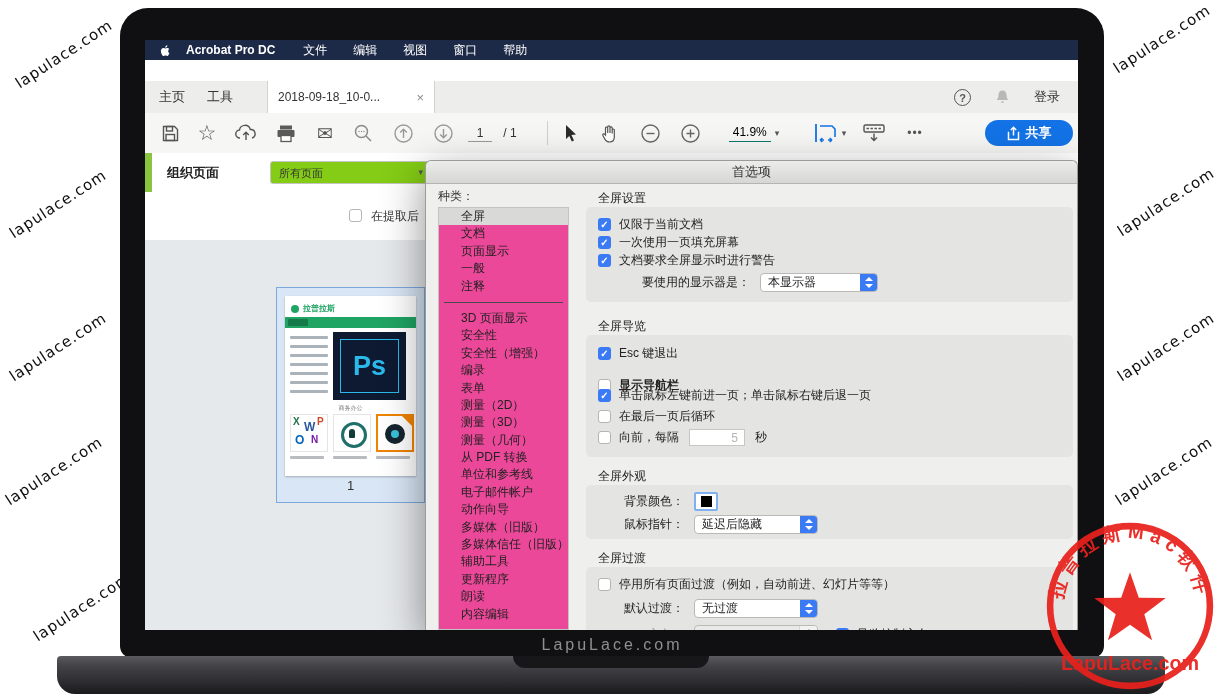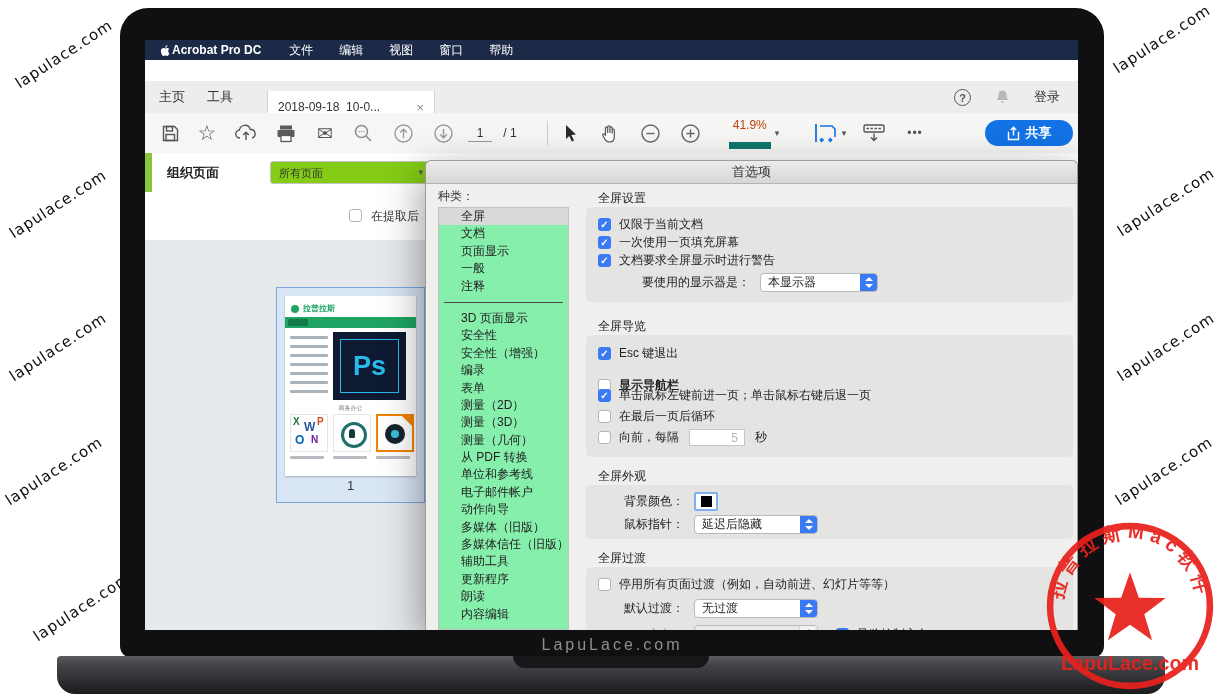--- a/index.html
+++ b/index.html
@@ -17,50 +17,50 @@
         background:linear-gradient(#5c5c60 0%,#434347 26%,#2c2c30 70%,#1a1a1c 100%);
         border-radius:4px 4px 18px 18px;}
   .base .notch{position:absolute;left:456px;top:0;width:196px;height:12px;background:#17171a;
         border-radius:0 0 14px 14px;}
   
   .screen{position:absolute;left:25px;top:32px;width:933px;height:590px;background:#fff;overflow:hidden;}
   
   .menubar{position:absolute;left:0;top:0;width:100%;height:20px;background:#1d2a47;color:#fff;
            font-size:12px;display:flex;align-items:center;}
   .menubar .apple{margin-left:14px;width:13px;height:13px;}
-  .menubar .appname{font-weight:bold;}
+  .menubar .appname{font-weight:bold;margin-left:14px;}
   .menubar .menus{display:flex;margin-left:28px;gap:26px;}
   .menubar .menus span{cursor:default;}
   
   .wtitle{position:absolute;left:0;top:20px;width:100%;height:21px;
           background:linear-gradient(#dad8d8,#c9c7c7);border-bottom:1px solid #a2a0a0;}
   .lights{position:absolute;left:10px;top:5px;display:flex;gap:8px;}
   .lights span{width:11px;height:11px;border-radius:50%;background:#c2c0c0;border:1px solid #a6a4a4;box-sizing:border-box;}
   .wtitle .ttl{display:block;text-align:center;font-size:12px;color:#3d3d3d;line-height:21px;}
   
   .tabbar{position:absolute;left:0;top:41px;width:100%;height:32px;background:#ededeb;border-bottom:1px solid #d8d8d6;}
   .tabbar .navtxt{position:absolute;top:0;font-size:13px;color:#333;line-height:32px;}
   .doctab{position:absolute;left:122px;top:0;width:168px;height:32px;background:#fff;
           border-left:1px solid #d2d2d0;border-right:1px solid #d2d2d0;box-sizing:border-box;
-          font-size:12px;color:#333;display:flex;align-items:center;padding:0 10px;justify-content:space-between;margin-top:10px;}
+          font-size:12px;color:#333;display:flex;align-items:center;padding:0 10px;justify-content:space-between;}
   .doctab .x{color:#8a8a8a;font-size:13px;margin-left:6px;}
   .tab-right{position:absolute;right:18px;top:0;height:32px;display:flex;align-items:center;gap:24px;}
   .helpc{width:17px;height:17px;border:1.4px solid #555;border-radius:50%;color:#555;font-size:11px;
          font-weight:bold;text-align:center;line-height:17px;box-sizing:border-box;}
   .login{font-size:13px;color:#333;}
   
   .toolbar{position:absolute;left:0;top:73px;width:100%;height:40px;background:#f6f6f4;border-bottom:1px solid #cfcfcd;}
   .tb{position:absolute;top:0;height:40px;display:flex;align-items:center;justify-content:center;color:#555;}
   .tb svg{display:block;}
   .glyph{font-size:17px;color:#555;}
   .pagebox{border-bottom:1px solid #9a9a9a;width:24px;text-align:center;font-size:12px;color:#333;
            background:transparent;border-top:none;border-left:none;border-right:none;height:16px;padding:0;}
   .ptotal{font-size:12px;color:#333;}
   .vdiv{position:absolute;left:402px;top:8px;width:1px;height:24px;background:#cfcfcd;}
-  .zoomtxt{font-size:12px;color:#c2410c;border-bottom:7px solid #0f766e;padding:0 4px 10px 4px;}
+  .zoomtxt{font-size:12px;color:#000000;border-bottom:1px solid #0f766e;padding:0 4px 2px 4px;}
   .caret{font-size:9px;color:#555;margin-left:4px;}
   .sharebtn{position:absolute;left:840px;top:7px;width:88px;height:26px;background:#1373e6;border-radius:13px;
             color:#fff;font-size:13px;font-weight:bold;display:flex;align-items:center;justify-content:center;gap:6px;}
   
   .orgbar{position:absolute;left:0;top:113px;width:100%;height:39px;background:#fff;border-bottom:1px solid #e2e2e0;}
   .orgbar .accent{position:absolute;left:0;top:0;width:7px;height:39px;background:#8bc53f;}
   .orgbar .otitle{position:absolute;left:22px;top:0;line-height:39px;font-size:13px;font-weight:bold;color:#222;}
   .rangedd{position:absolute;left:125px;top:8px;width:160px;height:23px;background:#84cc16;border:1px solid #c4c4c2;
            border-radius:3px;font-size:11px;color:#333;line-height:23px;padding-left:8px;box-sizing:border-box;}
   .rangedd .caret{position:absolute;right:6px;top:0;line-height:21px;}
@@ -101,21 +101,21 @@
   .ribbon{position:absolute;right:-2px;top:-2px;width:0;height:0;border-top:14px solid #f08300;border-left:14px solid transparent;}
   .tcap{position:absolute;top:160px;height:3px;background:#b8bcc0;border-radius:1px;}
   
   .dialog{position:absolute;left:280px;top:120px;width:653px;height:470px;background:#efefed;
           border:1px solid #9b9b99;border-bottom:none;border-radius:6px 6px 0 0;box-sizing:border-box;
           box-shadow:0 14px 44px rgba(0,0,0,.45);z-index:20;}
   .dtitle{height:22px;background:linear-gradient(#ececea,#d6d6d4);border-bottom:1px solid #b4b4b2;
           border-radius:6px 6px 0 0;text-align:center;font-size:13px;color:#333;line-height:22px;}
   .dbody{position:absolute;left:0;top:23px;width:100%;height:446px;overflow:hidden;}
   .catlabel{position:absolute;left:12px;top:4px;font-size:12px;color:#333;}
-  .catlist{position:absolute;left:12px;top:23px;width:131px;height:423px;background:#86efac;
+  .catlist{position:absolute;left:12px;top:23px;width:131px;height:423px;background:#ec4899;
            border:1px solid #c3c3c1;box-sizing:border-box;overflow:hidden;font-size:12px;color:#222;}
   .catlist .ci{height:17.4px;line-height:17.4px;padding-left:22px;white-space:nowrap;}
   .catlist .ci.sel{background:#d9d9d7;}
   .catlist hr{border:none;border-top:1px solid #4a4a4a;margin:7px 5px;}
   .sechdr{position:absolute;left:172px;font-size:12px;color:#222;}
   .gbox{position:absolute;left:160px;width:487px;background:#e4e4e2;border-radius:5px;}
   .row{position:absolute;left:12px;display:flex;align-items:center;font-size:12px;color:#222;}
   .cb{width:13px;height:13px;border-radius:3px;box-sizing:border-box;flex:none;display:inline-block;
       background:#fff;border:1px solid #b5b5b3;position:relative;}
   .cb.on{background:#3a7af5;border:none;}

